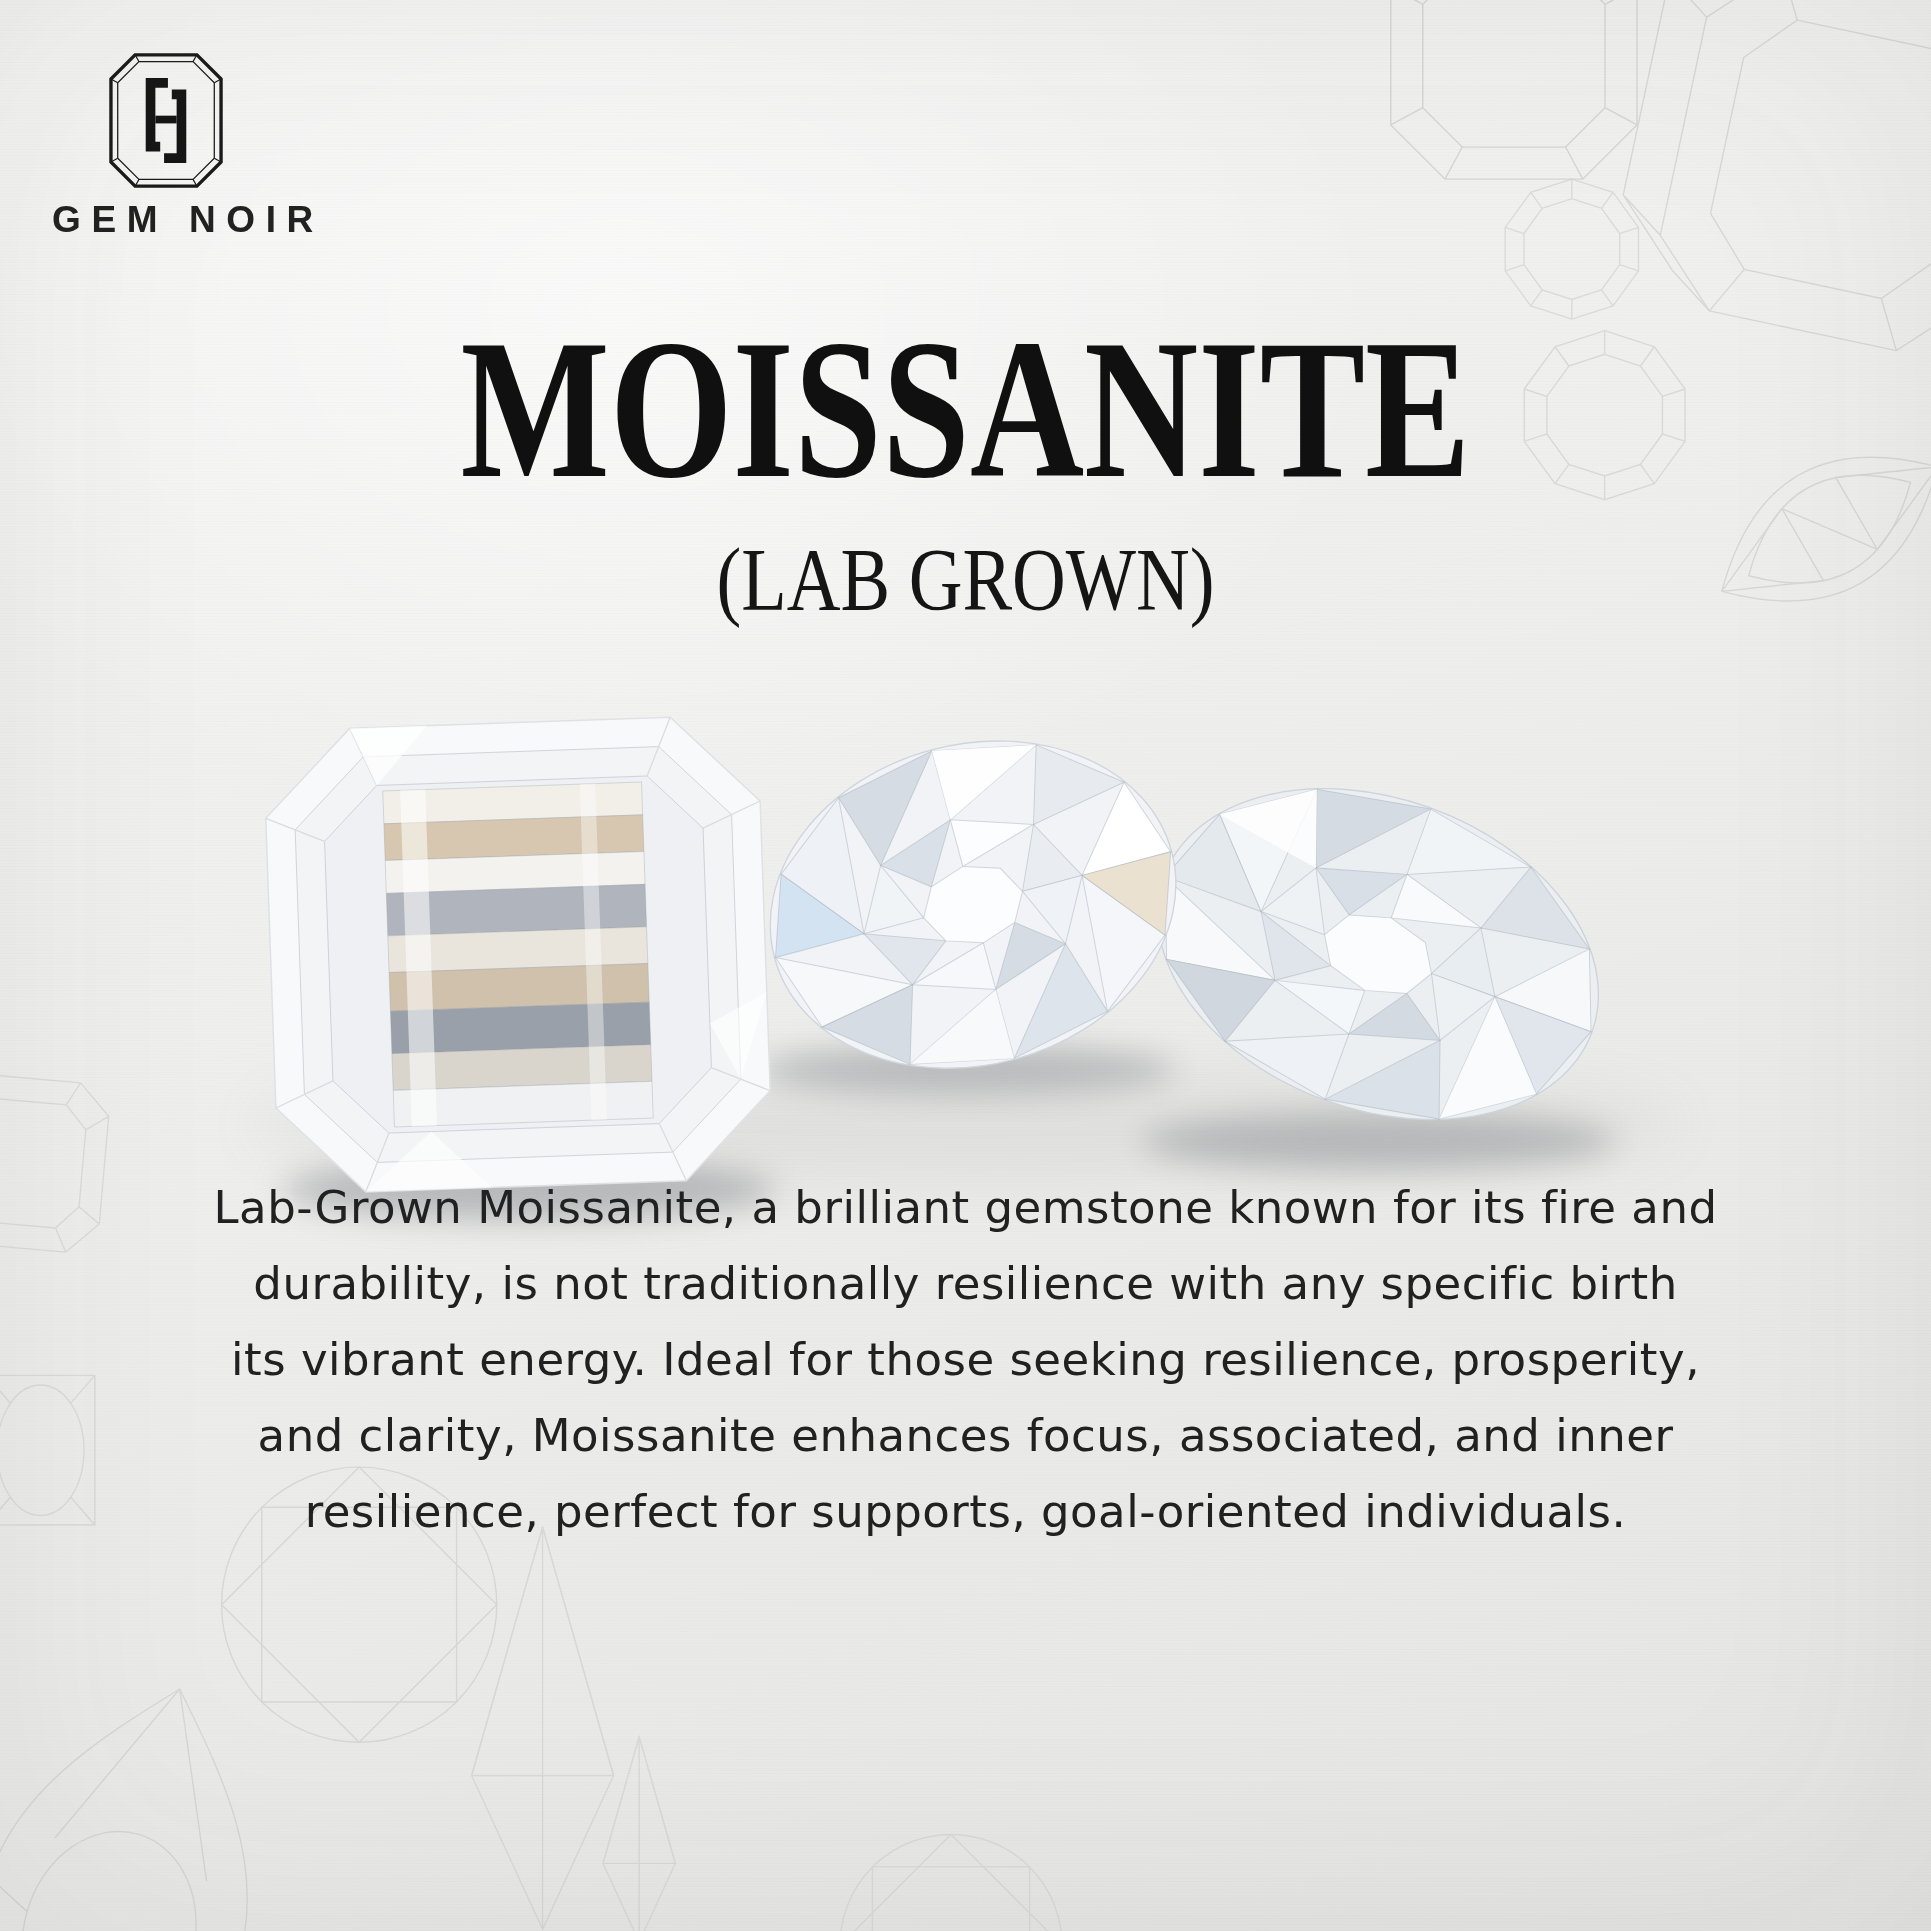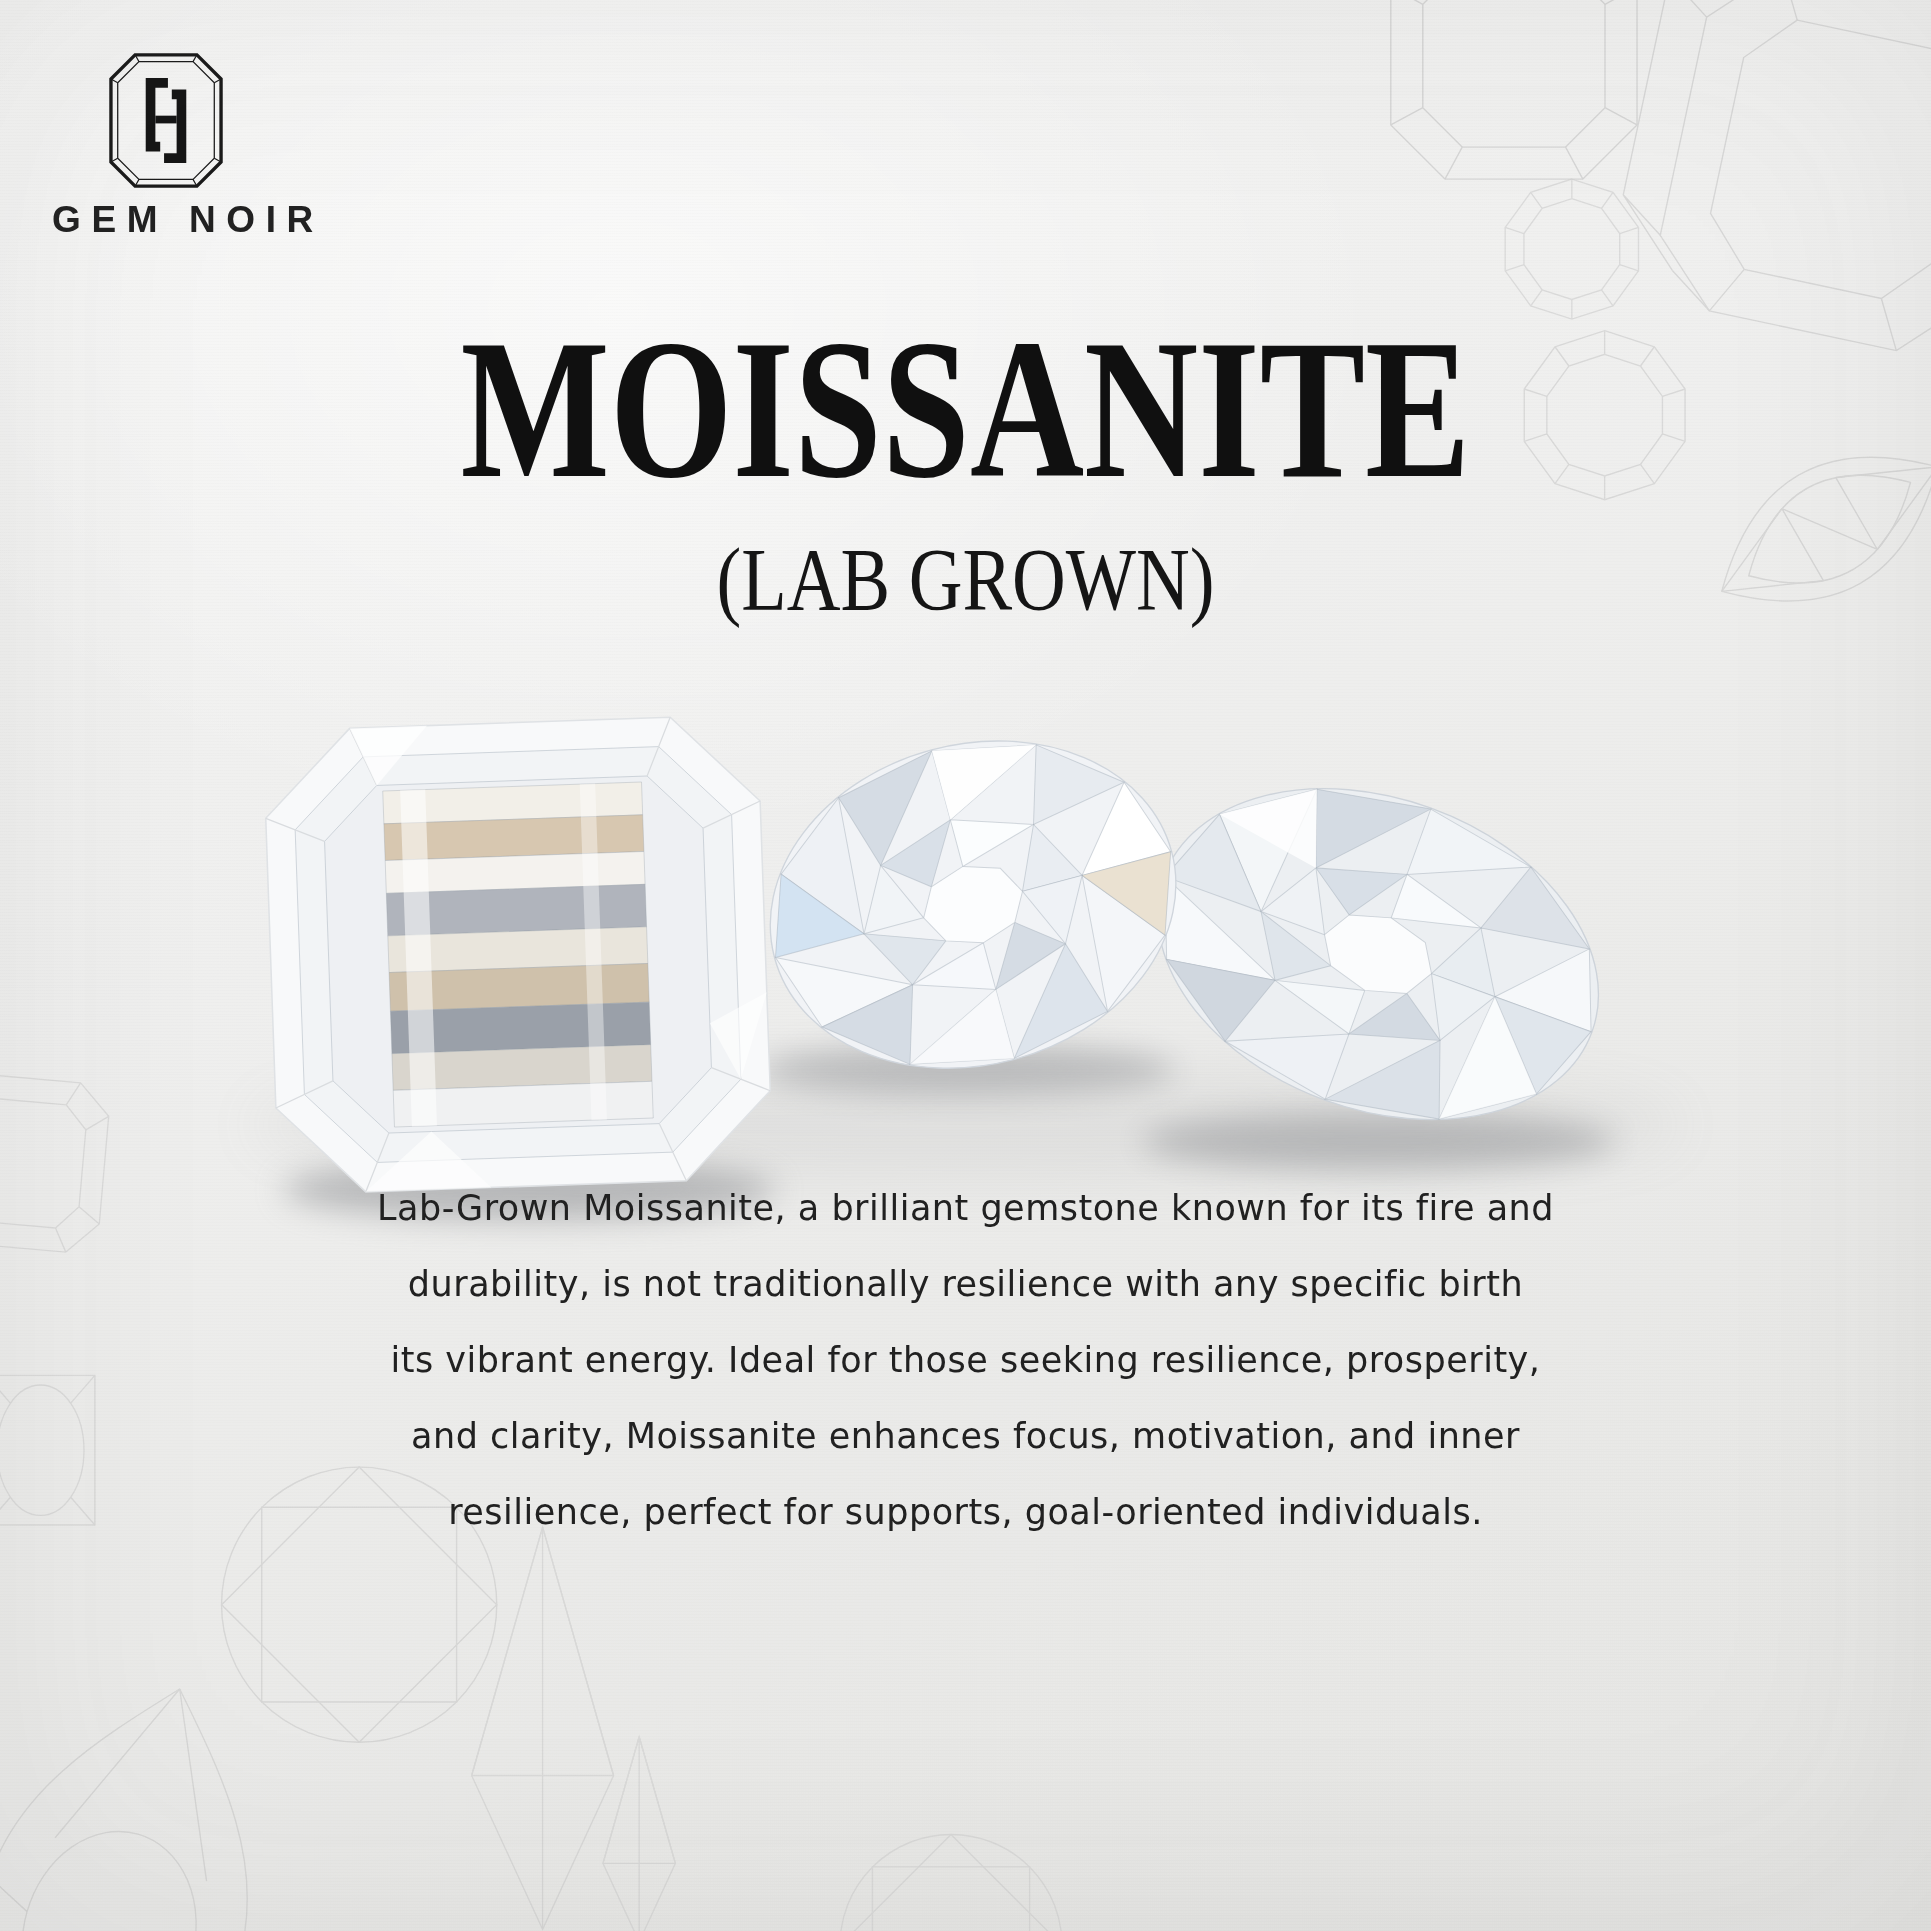--- a/index.html
+++ b/index.html
@@ -35,21 +35,21 @@
   
   .gem{position:absolute;}
   .gem1{left:261px;top:711px;}
   .gem2{left:753px;top:729px;}
   .gem3{left:1132px;top:765px;}
   .facet{stroke:rgba(160,170,182,.45);stroke-width:1;}
   
   .description{
     position:absolute;left:50%;top:1170px;transform:translateX(-50%);
     width:1699px;text-align:center;color:#212121;
-    font-size:35px;line-height:76px;letter-spacing:0.5px;
+    font-size:45px;line-height:76px;letter-spacing:0.5px;
   }
   .description .line{white-space:nowrap;}
 </style>
 </head>
 <body>
 
 <div class="canvas">
 
   <svg class="layer lineart" width="1931" height="1931" viewBox="0 0 2000 2000">
     <defs>
@@ -226,19 +226,19 @@
       </g>
       <polygon points="106,-143 0,-165 0,-91" fill="#ffffff" opacity=".85"></polygon>
       <polygon points="-106,143 0,165 0,91" fill="#ffffff" opacity=".6"></polygon>
     </g>
   </svg>
 
   <div class="description">
     <div class="line">Lab-Grown Moissanite, a brilliant gemstone known for its fire and</div>
     <div class="line">durability, is not traditionally resilience with any specific birth</div>
     <div class="line">its vibrant energy. Ideal for those seeking resilience, prosperity,</div>
-    <div class="line">and clarity, Moissanite enhances focus, motivation, and inner</div>
+    <div class="line">and clarity, Moissanite enhances focus, associated, and inner</div>
     <div class="line">resilience, perfect for supports, goal-oriented individuals.</div>
   </div>
 
   <div class="vignette"></div>
 </div>
 
 
 </body></html>

